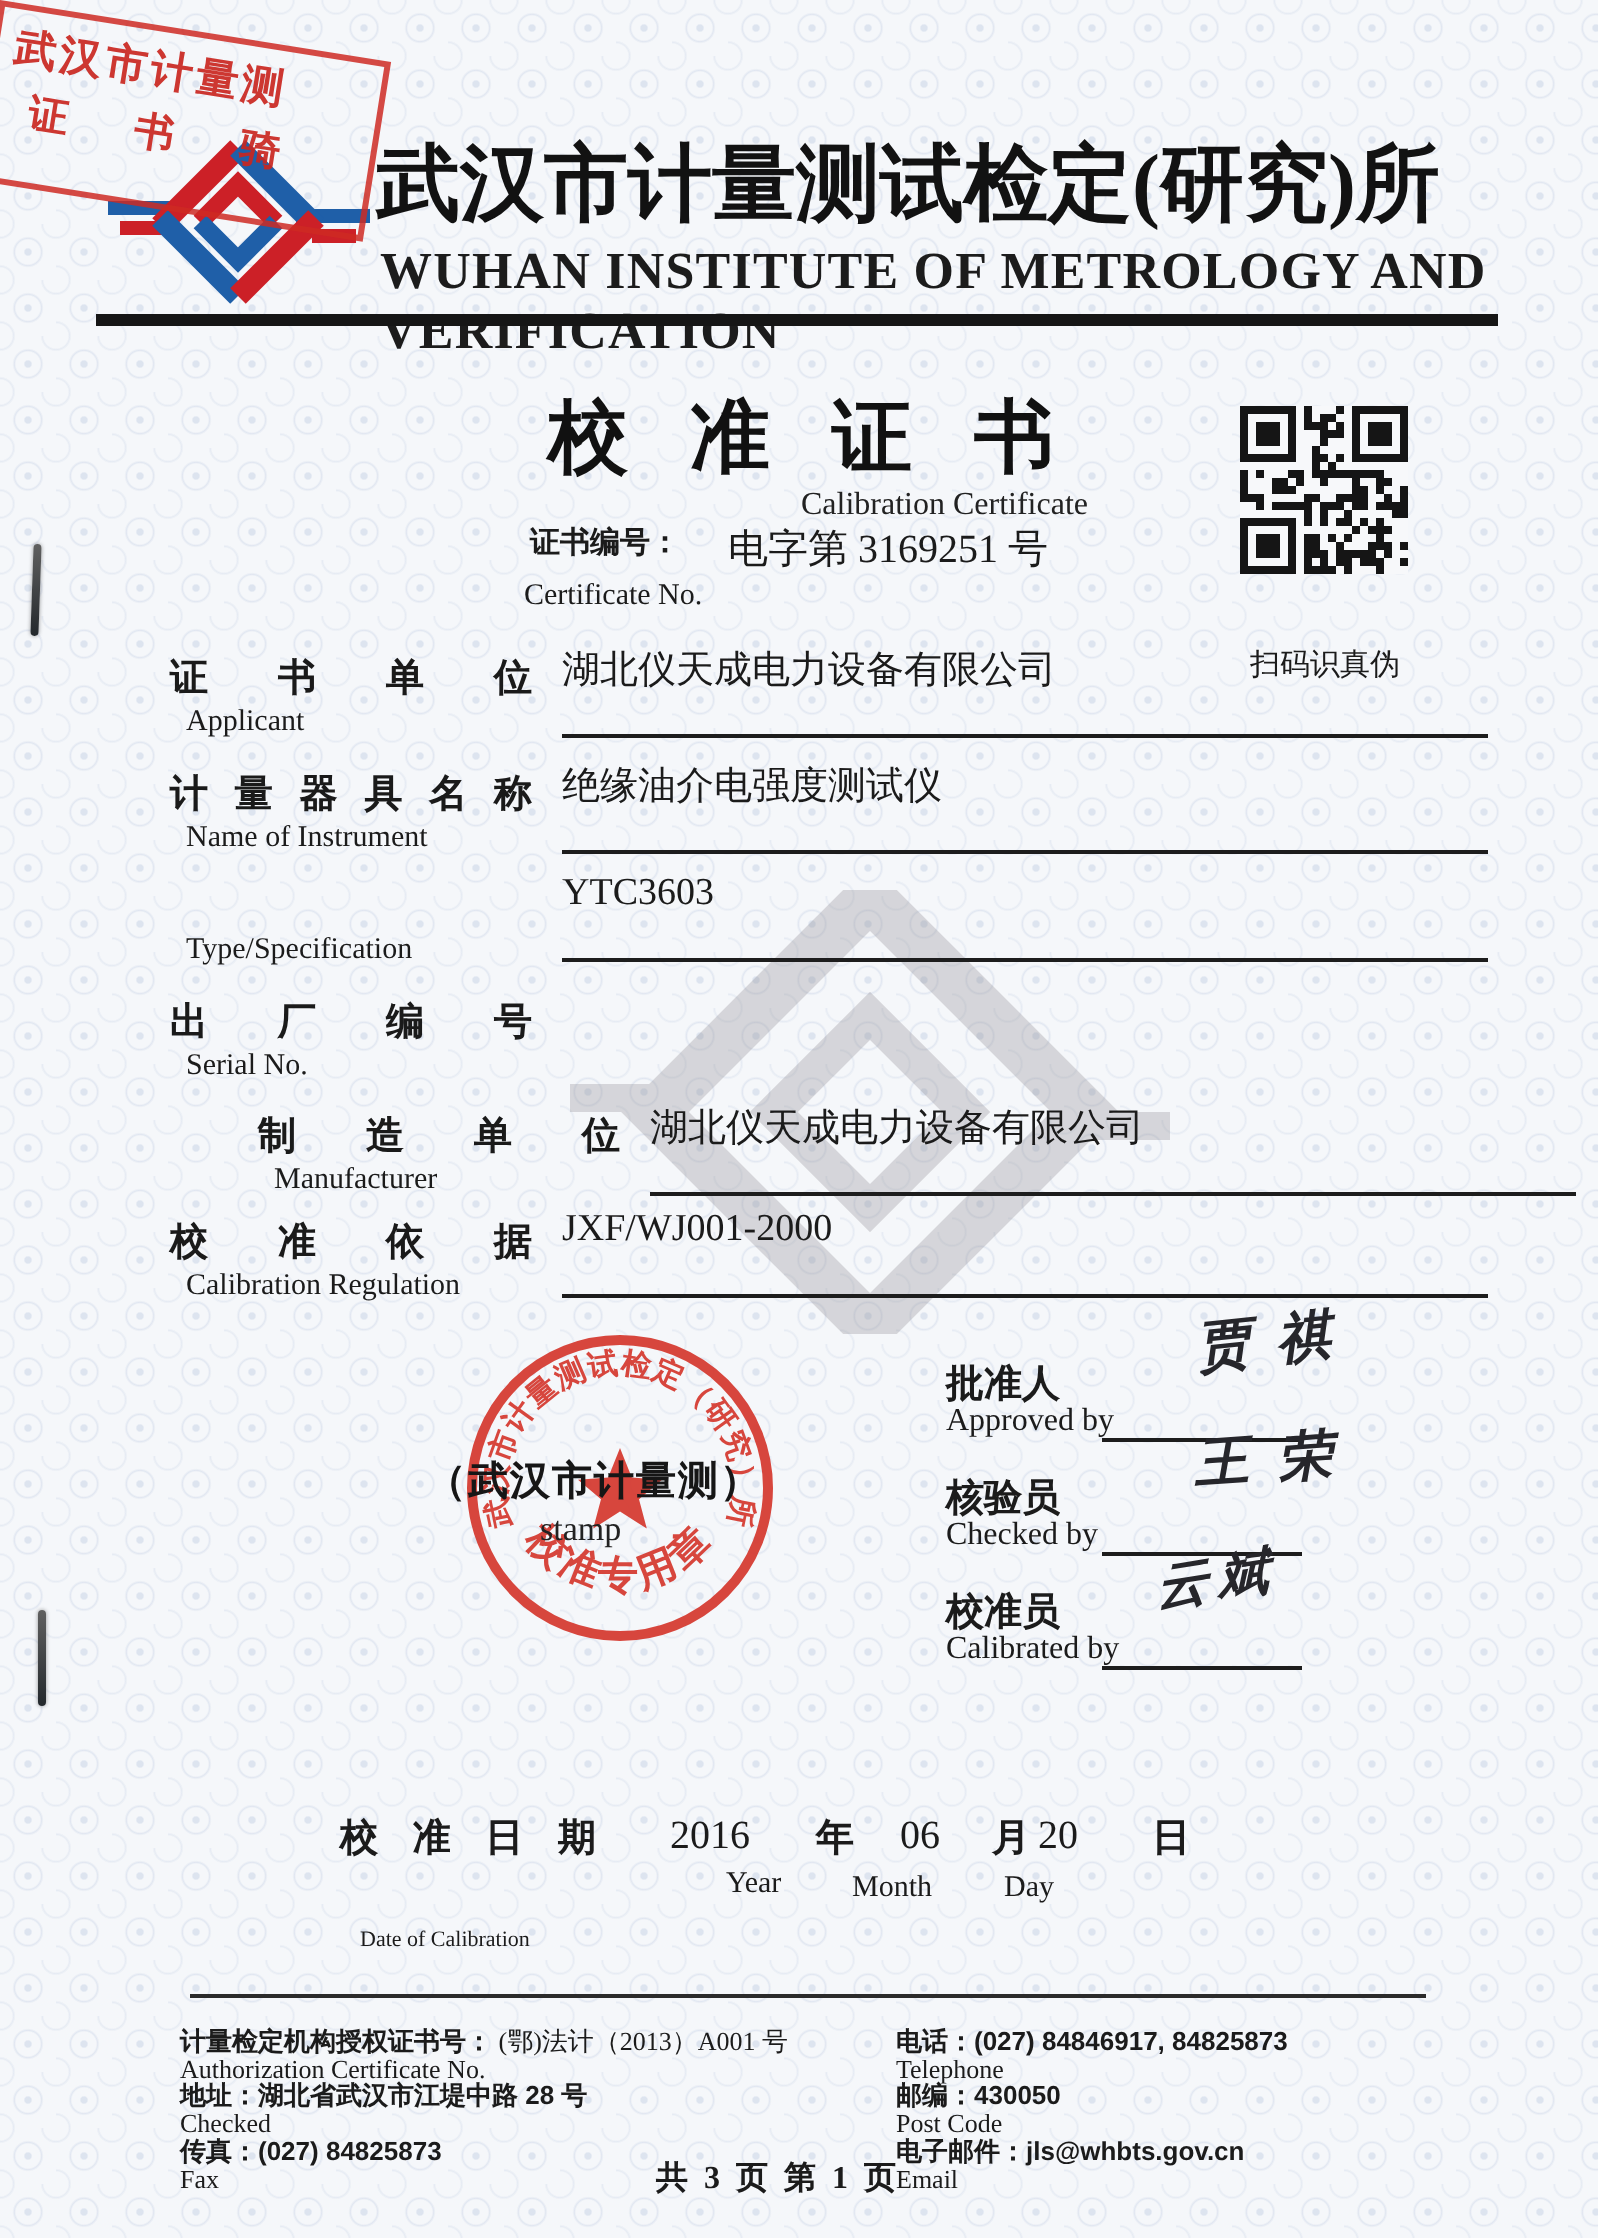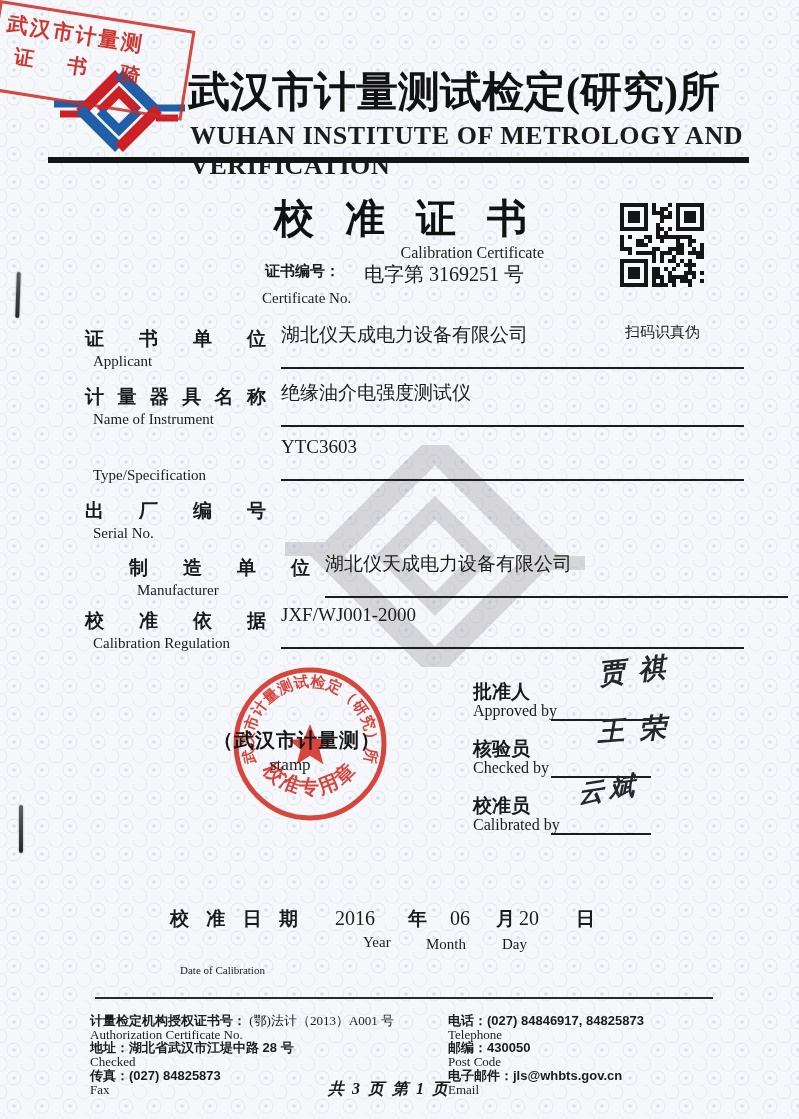--- a/index.html
+++ b/index.html
@@ -63,21 +63,21 @@
   .d-en{left:10px;top:28px;font-size:11px;margin-top:30px;}
   .d-num{font-size:20px;}
   .d-unit{font-size:19px;font-family:"Liberation Sans","DejaVu Sans",sans-serif;font-weight:bold;}
   .d-sub{font-size:15px;}
 
   .ft-rule{left:95px;top:997px;width:618px;height:2px;background:#2b2b2b;}
   .ftcol{position:absolute;top:1014px;font-size:13px;line-height:13.2px;}
   .ftcol .cnl{font-family:"Liberation Sans","DejaVu Sans",sans-serif;font-weight:bold;font-size:13px;}
   .ftcol .enl{font-size:13px;}
   .ftcol div{margin-bottom:0.5px;white-space:nowrap;}
-  .pageinfo{left:328px;top:1079px;font-size:16px;letter-spacing:2px;font-weight:bold;font-style:italic;}
+  .pageinfo{left:328px;top:1079px;font-size:16px;letter-spacing:2px;font-weight:bold;}
 </style>
 </head>
 <body>
 
 <div class="page">
 
   <div class="staple" style="left:16px;top:272px;height:46px;transform:rotate(2deg);"></div>
   <div class="staple" style="left:19px;top:805px;height:48px;"></div>
 
   <svg class="abs" style="left:52px;top:62px;" width="135" height="98" viewBox="0 0 135 98">

